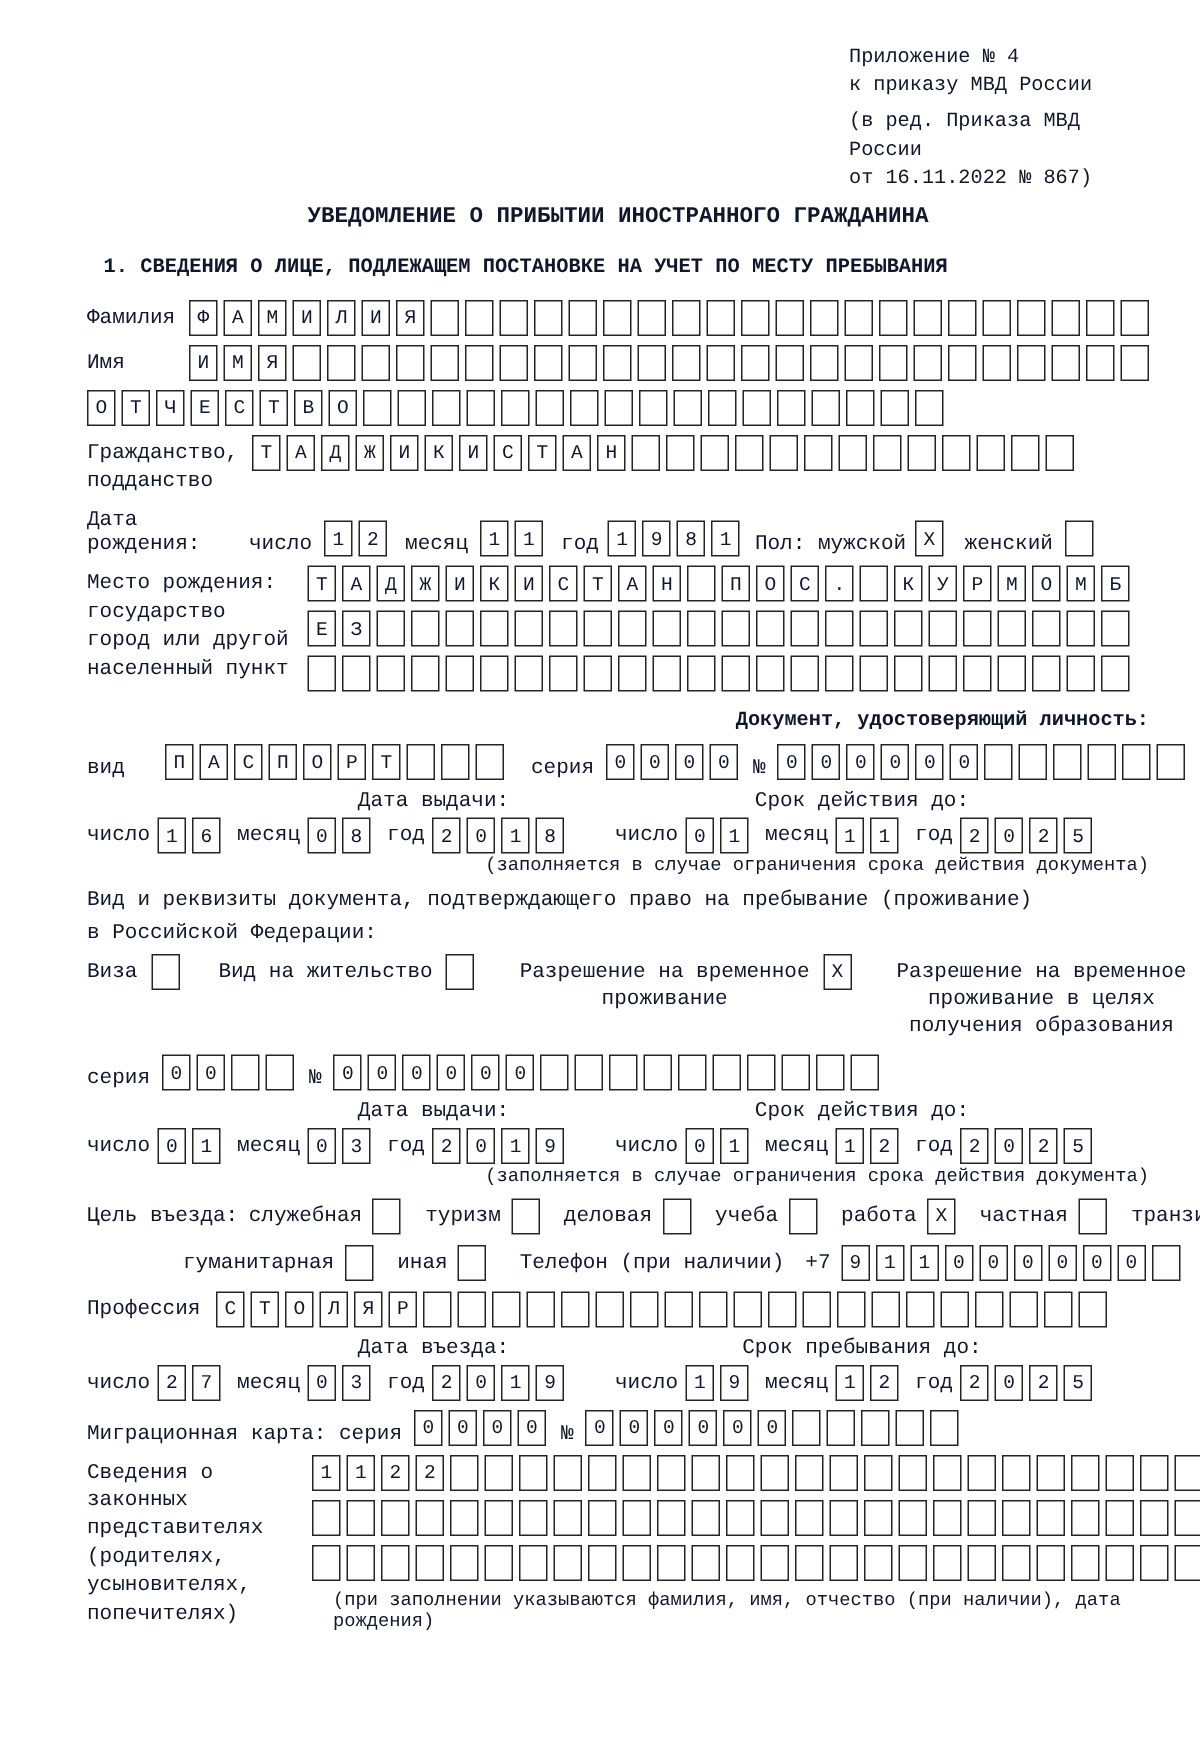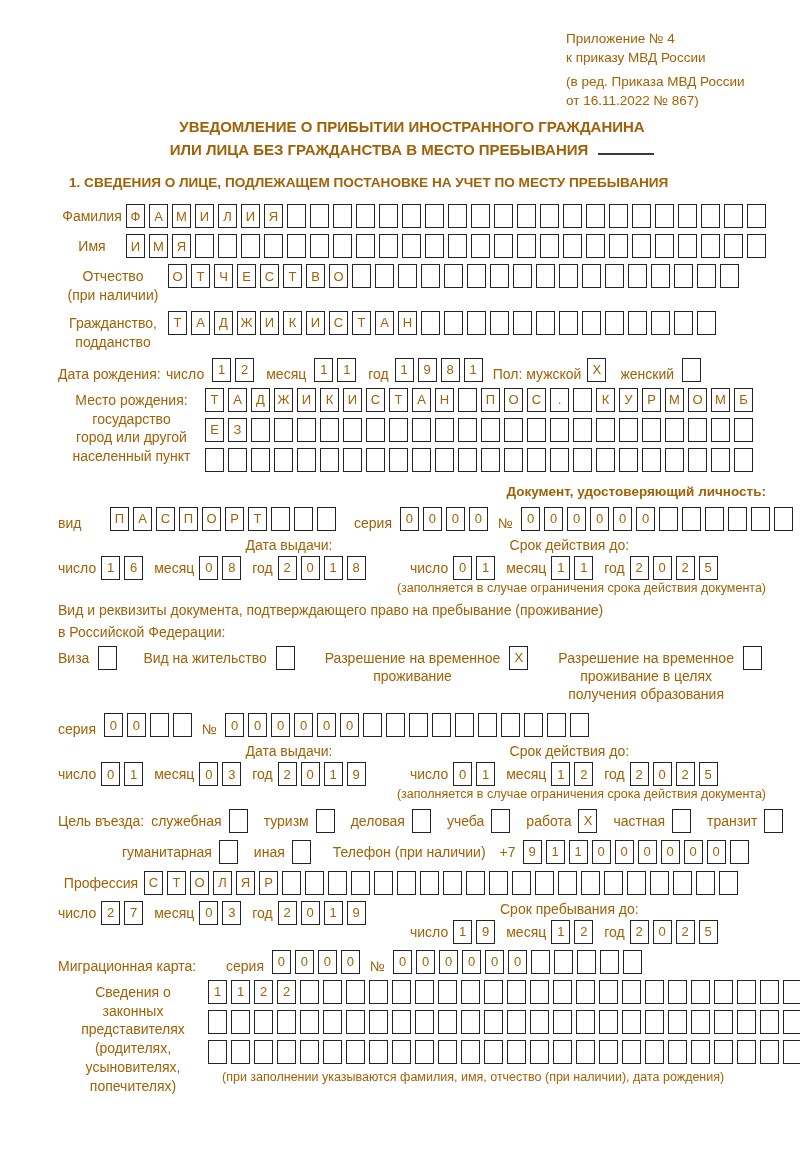--- a/index.html
+++ b/index.html
@@ -1,30 +1,30 @@
 <!DOCTYPE html>
 <html><head>
 <meta charset="utf-8">
 <style>
   html,body{margin:0;padding:0;background:#fff;}
   .page{
     width:800px;height:1163px;box-sizing:border-box;background:#fff;
-    padding:30px 34px 20px 58px;color:#a16207;
-    font-family:Liberation Sans, sans-serif;
+    padding:30px 34px 20px 58px;color:#0f172a;
+    font-family:Liberation Mono, monospace;
     overflow:hidden;
   }
   .hdr{margin-left:auto;width:200px;font-size:13.5px;line-height:1.4;}
   .hdr .grp2{margin-top:5px;}
   .forma{text-align:right;font-weight:bold;font-size:15px;margin:18px 2px 8px 0;letter-spacing:.4px;}
   .title{text-align:center;font-weight:bold;font-size:15px;line-height:1.55;margin:4px 0 14px;}
   .blank{display:inline-block;width:56px;border-bottom:2px solid #3a3a3a;height:4px;margin-left:10px;}
   .sec{font-weight:bold;font-size:13.6px;margin:12px 11px 14px;}
   .row{display:flex;align-items:flex-start;margin-bottom:6px;}
   .rowc{align-items:flex-end;}
-  .lbl{font-size:14px;line-height:1.35;white-space:pre-line;flex:none;padding-top:3px;text-align:center;}
+  .lbl{font-size:14px;line-height:1.35;white-space:pre-line;flex:none;padding-top:3px;}
   .w68{width:68px;}
   .w110{width:110px;}
   .w145{width:147px;}
   .cells{display:flex;flex-wrap:nowrap;flex:none;}
   .cell{
     display:inline-flex;align-items:center;justify-content:center;flex:none;
     width:17px;height:22px;border:1.6px solid #242424;margin-right:4px;
     font-size:13px;box-sizing:content-box;background:#fff;
   }
   .stack .cells{margin-bottom:6px;}
@@ -62,21 +62,20 @@
     <div>к приказу МВД России</div>
     <div class="grp2">
       <div>(в ред. Приказа МВД России</div>
       <div>от 16.11.2022 № 867)</div>
     </div>
   </div>
 
 
   <div class="title">
     <div>УВЕДОМЛЕНИЕ О ПРИБЫТИИ ИНОСТРАННОГО ГРАЖДАНИНА</div>
-    <div><span>ИЛИ ЛИЦА БЕЗ ГРАЖДАНСТВА В МЕСТО ПРЕБЫВАНИЯ</span><span class="blank"></span></div>
   </div>
 
   <div class="sec">1. СВЕДЕНИЯ О ЛИЦЕ, ПОДЛЕЖАЩЕМ ПОСТАНОВКЕ НА УЧЕТ ПО МЕСТУ ПРЕБЫВАНИЯ</div>
 
   <div class="row">
     <div class="lbl w68">Фамилия</div>
     <div class="cells">
         <span class="cell">Ф</span>
         <span class="cell">А</span>
         <span class="cell">М</span>
@@ -136,22 +135,20 @@
         <span class="cell"></span>
         <span class="cell"></span>
         <span class="cell"></span>
         <span class="cell"></span>
         <span class="cell"></span>
         <span class="cell"></span>
       </div>
   </div>
 
   <div class="row">
-    <div class="lbl w110">Отчество
-(при наличии)</div>
     <div class="cells">
         <span class="cell">О</span>
         <span class="cell">Т</span>
         <span class="cell">Ч</span>
         <span class="cell">Е</span>
         <span class="cell">С</span>
         <span class="cell">Т</span>
         <span class="cell">В</span>
         <span class="cell">О</span>
         <span class="cell"></span>
@@ -603,20 +600,21 @@
         <span class="cell"></span>
         <span class="cell"></span>
         <span class="cell"></span>
         <span class="cell"></span>
         <span class="cell"></span>
       </div>
   </div>
 
   <div class="date-row">
     <div class="date-block db-left">
+      <div class="date-title">Дата въезда:</div>
       <div class="date-fields">
         <span class="lblf">число</span>
         <span class="cells">
             <span class="cell">2</span>
             <span class="cell">7</span>
           </span>
         <span class="lblf">месяц</span>
         <span class="cells">
             <span class="cell">0</span>
             <span class="cell">3</span>

